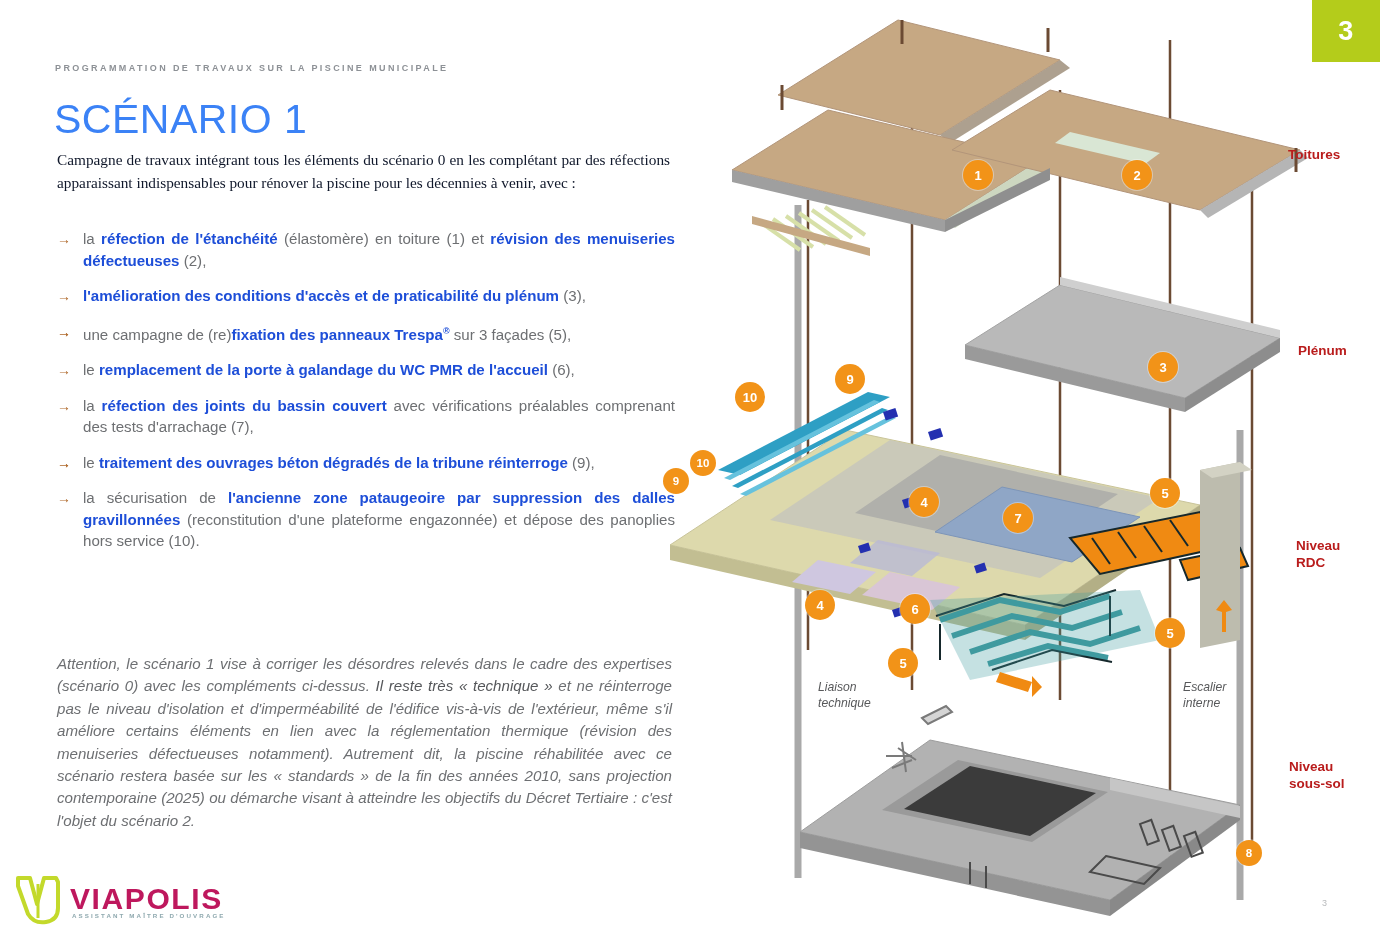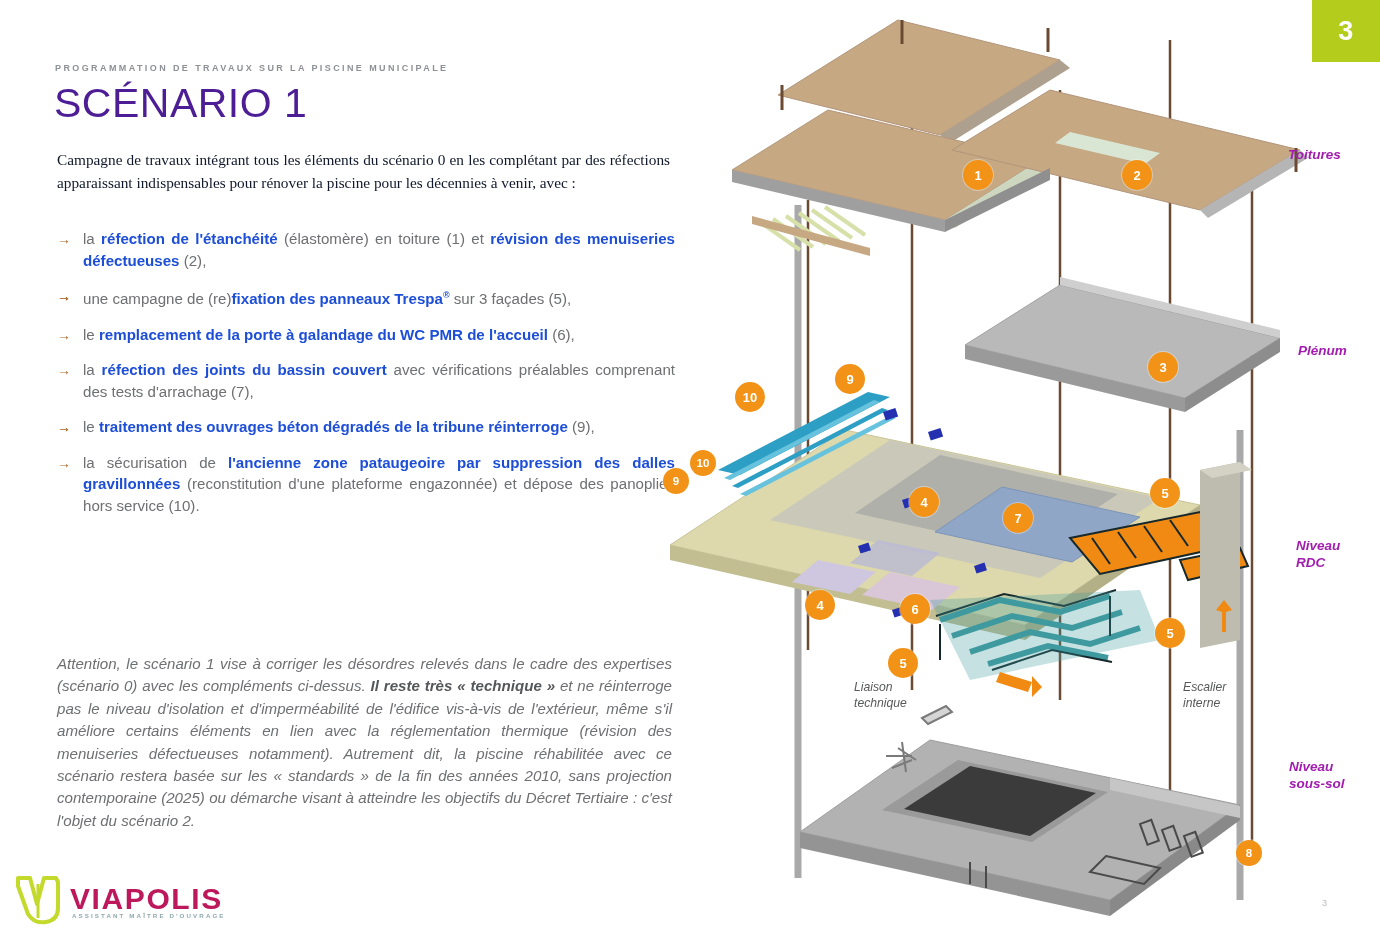--- a/index.html
+++ b/index.html
@@ -42,23 +42,23 @@
     top: 63px;
     font-size: 9px;
     letter-spacing: 2.4px;
     font-weight: bold;
     color: #8d9196;
     white-space: nowrap;
   }
   .title {
     position: absolute;
     left: 54px;
-    top: 80px;
+    top: 96px;
     font-size: 41px;
-    color: #4c1d95;
+    color: #3b82f6;
     letter-spacing: 0.5px;
     font-weight: normal;
   }
 
   .intro {
     position: absolute;
     left: 57px;
     top: 148px;
     width: 613px;
     font-size: 15.3px;
@@ -105,21 +105,21 @@
     left: 57px;
     top: 653px;
     width: 615px;
     font-size: 15.1px;
     line-height: 22.4px;
     color: #6d6f72;
     font-style: italic;
     text-align: justify;
   }
   .note b {
-    font-weight: bold;
+    font-weight: normal;
     color: #55575a;
   }
 
   
   .logo {
     position: absolute;
     left: 14px;
     top: 872px;
     width: 220px;
     height: 62px;
@@ -162,23 +162,22 @@
     left: 640px;
     top: 0;
     width: 740px;
     height: 949px;
   }
   .diagram svg { display: block; }
 
   .level-label {
     position: absolute;
     font-size: 13.5px;
-    font-style: italic;
-    font-weight: bold;
-    color: #a21caf;
+    font-weight: bold;
+    color: #b91c1c;
     line-height: 17px;
     white-space: pre-line;
   }
   .inner-label {
     position: absolute;
     font-size: 12.2px;
     font-style: italic;
     color: #58595b;
     line-height: 16px;
     white-space: pre-line;
@@ -207,21 +206,21 @@
 
   <div class="page-badge">3</div>
 
   <div class="eyebrow">PROGRAMMATION DE TRAVAUX SUR LA PISCINE MUNICIPALE</div>
   <div class="title">SCÉNARIO 1</div>
 
   <div class="intro">Campagne de travaux intégrant tous les éléments du scénario 0 en les complétant par des réfections apparaissant indispensables pour rénover la piscine pour les décennies à venir, avec :</div>
 
   <div class="bullets">
       <div class="bullet"><span class="arrow">→</span><span><span>la </span><b>réfection de l'étanchéité</b><span> (élastomère) en toiture (1) et </span><b>révision des menuiseries défectueuses</b><span> (2),</span></span></div>
-      <div class="bullet"><span class="arrow">→</span></div>
+      <div class="bullet"><span class="arrow">→</span><span><b>l'amélioration des conditions d'accès et de praticabilité du plénum</b><span> (3),</span></span></div>
       <div class="bullet"><span class="arrow">→</span></div>
       <div class="bullet"><span class="arrow">→</span><span><span>une campagne de (re)</span><b>fixation des panneaux Trespa</b><sup><b>®</b></sup><span> sur 3 façades (5),</span></span></div>
       <div class="bullet"><span class="arrow">→</span><span><span>le </span><b>remplacement de la porte à galandage du WC PMR de l'accueil</b><span> (6),</span></span></div>
       <div class="bullet"><span class="arrow">→</span><span><span>la </span><b>réfection des joints du bassin couvert</b><span> avec vérifications préalables comprenant des tests d'arrachage (7),</span></span></div>
       <div class="bullet"><span class="arrow">→</span></div>
       <div class="bullet"><span class="arrow">→</span><span><span>le </span><b>traitement des ouvrages béton dégradés de la tribune réinterroge</b><span> (9),</span></span></div>
       <div class="bullet"><span class="arrow">→</span><span><span>la sécurisation de </span><b>l'ancienne zone pataugeoire par suppression des dalles gravillonnées</b><span> (reconstitution d'une plateforme engazonnée) et dépose des panoplies hors service (10).</span></span></div>
     </div>
 
   <div class="note"><span>Attention, le scénario 1 vise à corriger les désordres relevés dans le cadre des expertises (scénario 0) avec les compléments ci-dessus. </span><b>Il reste très « technique »</b><span> et ne réinterroge pas le niveau d'isolation et d'imperméabilité de l'édifice vis-à-vis de l'extérieur, même s'il améliore certains éléments en lien avec la réglementation thermique (révision des menuiseries défectueuses notamment). Autrement dit, la piscine réhabilitée avec ce scénario restera basée sur les « standards » de la fin des années 2010, sans projection contemporaine (2025) ou démarche visant à atteindre les objectifs du Décret Tertiaire : c'est l'objet du scénario 2.</span></div>
@@ -391,21 +390,21 @@
   </div>
 
   <div id="overlay"></div>
 
 <div class="level-label" style="left: 1288px; top: 146px;">Toitures</div>
     <div class="level-label" style="left: 1298px; top: 342px;">Plénum</div>
     <div class="level-label" style="left: 1296px; top: 537px;">Niveau
 RDC</div>
     <div class="level-label" style="left: 1289px; top: 758px;">Niveau
 sous-sol</div>
-    <div class="inner-label" style="left: 818px; top: 679px; margin-left: 36px;">Liaison
+    <div class="inner-label" style="left: 818px; top: 679px;">Liaison
 technique</div>
     <div class="inner-label" style="left: 1183px; top: 679px;">Escalier
 interne</div>
     <div class="marker" style="left: 963px; top: 160px; position: absolute;">1</div>
     <div class="marker" style="left: 1122px; top: 160px; position: absolute;">2</div>
     <div class="marker" style="left: 1148px; top: 352px; position: absolute;">3</div>
     <div class="marker" style="left: 835px; top: 364px; position: absolute;">9</div>
     <div class="marker" style="left: 735px; top: 382px; position: absolute;">10</div>
     <div class="marker small" style="left: 690px; top: 450px; position: absolute;">10</div>
     <div class="marker small" style="left: 663px; top: 468px; position: absolute;">9</div>

